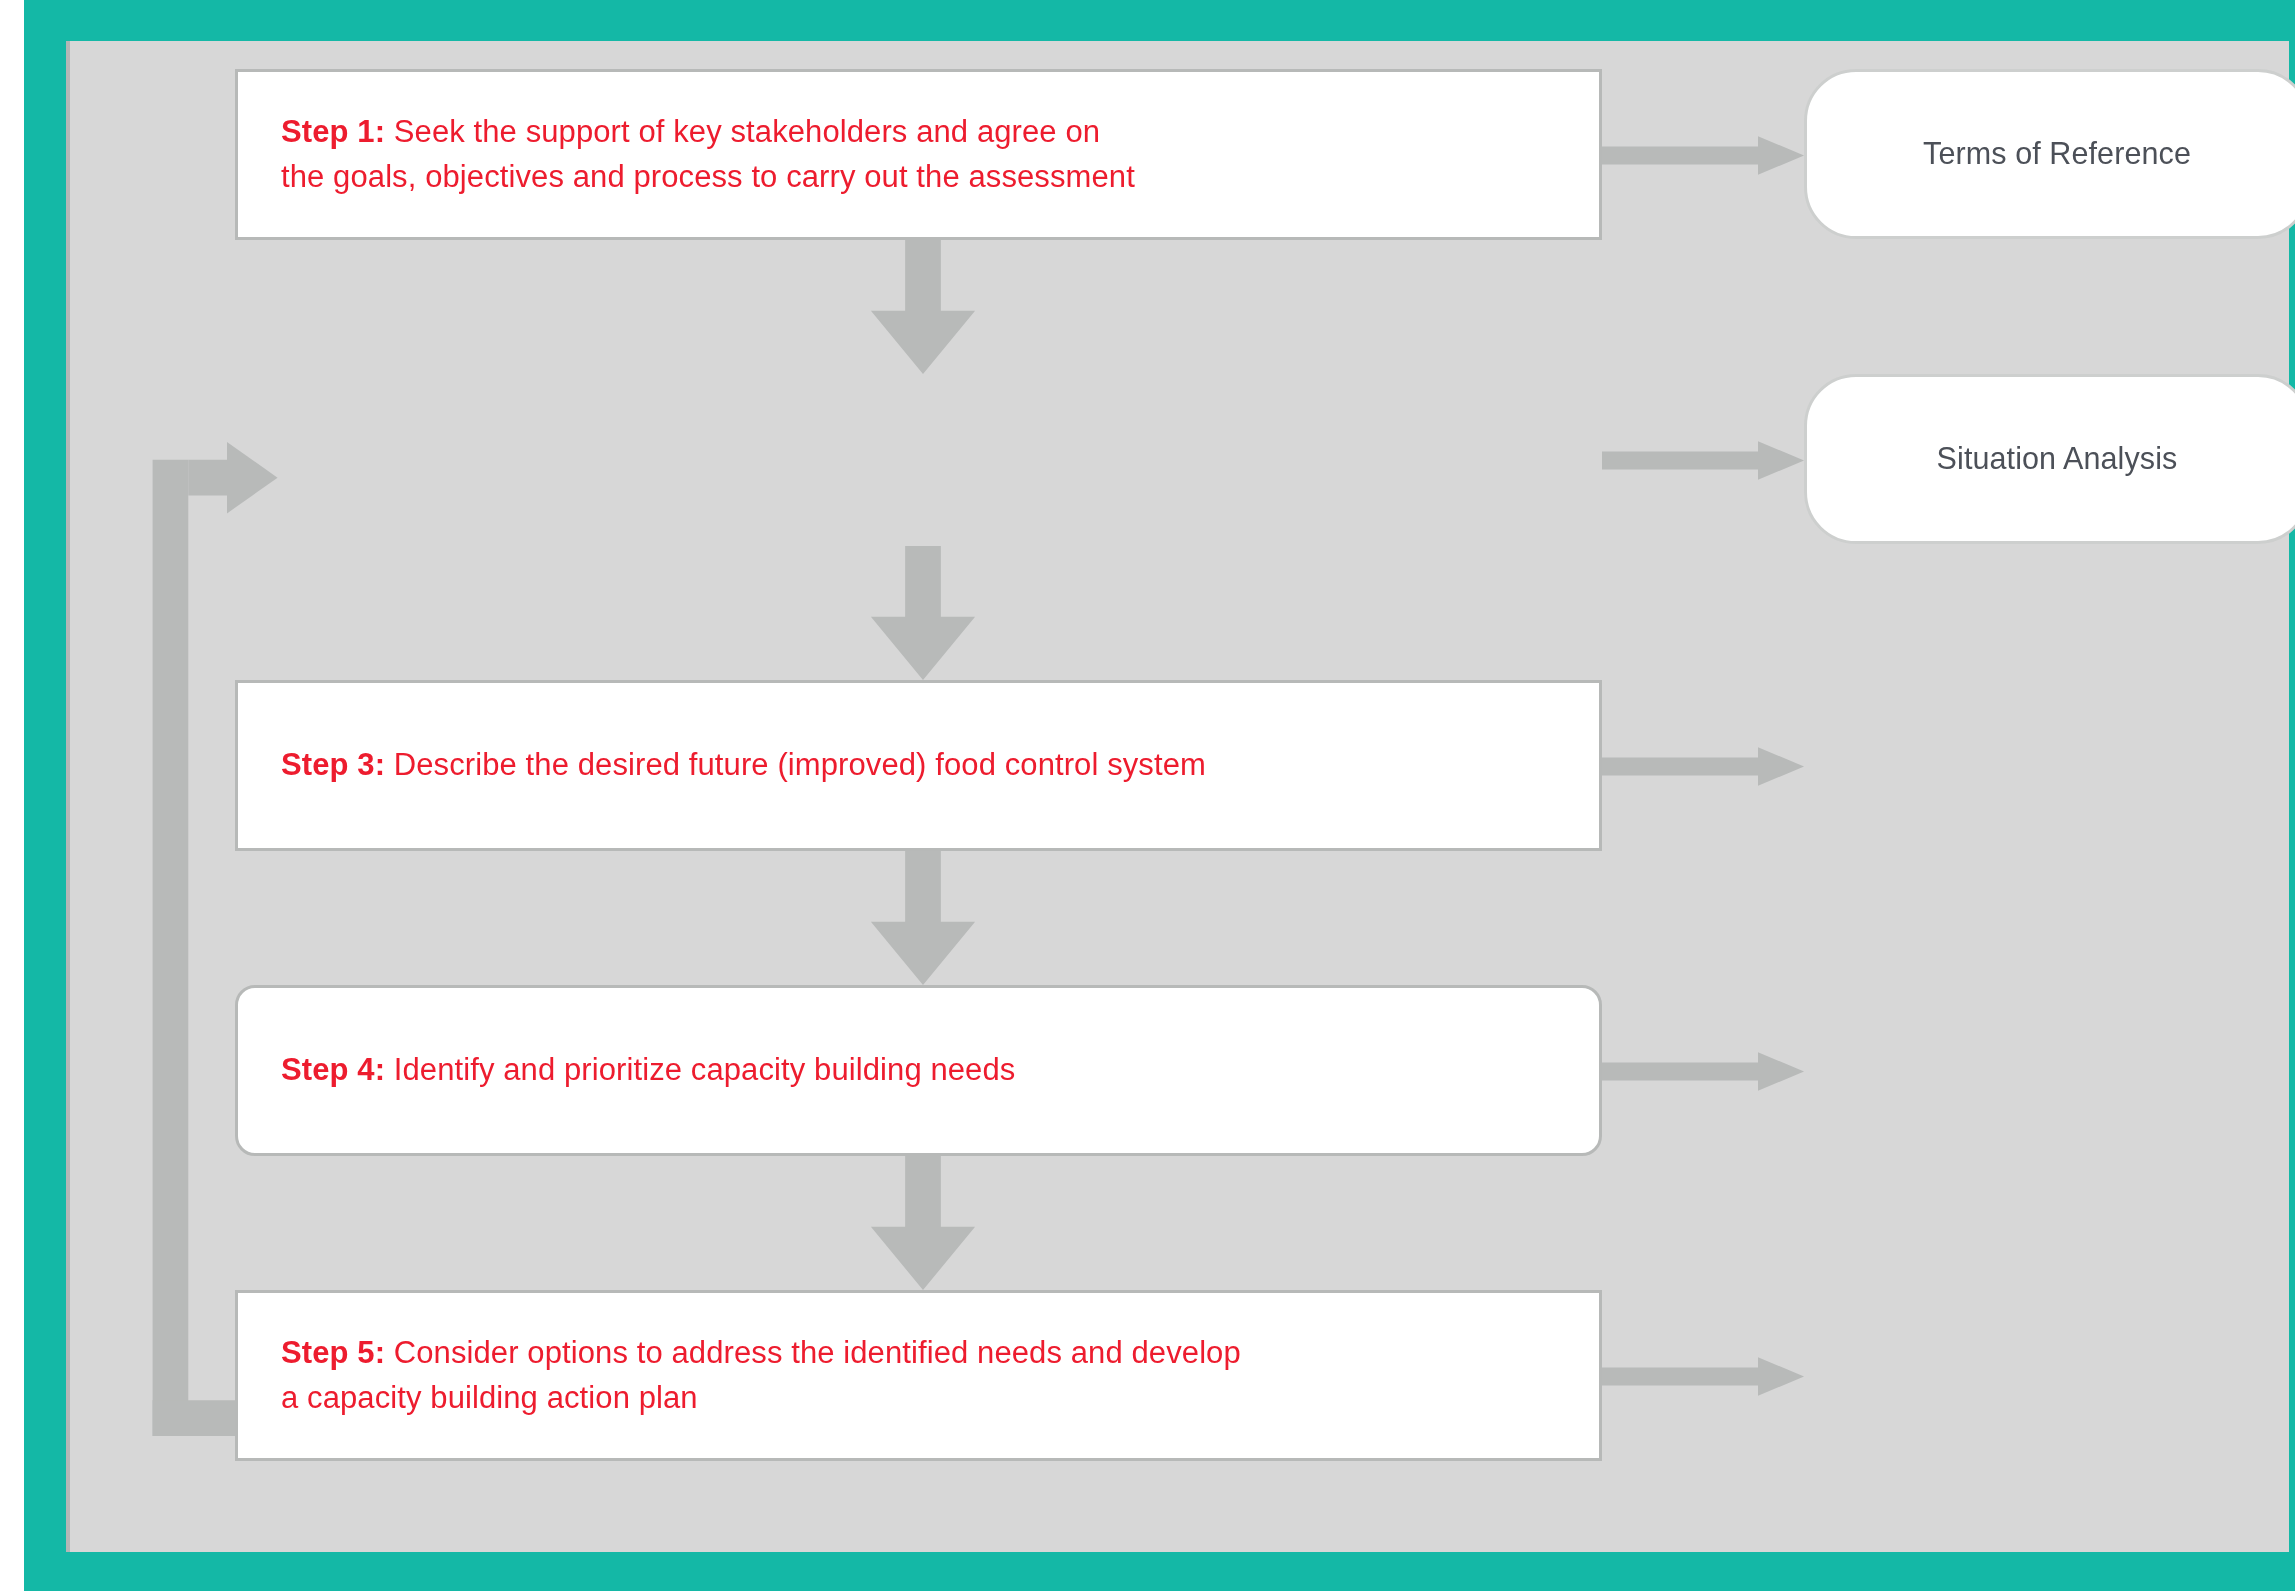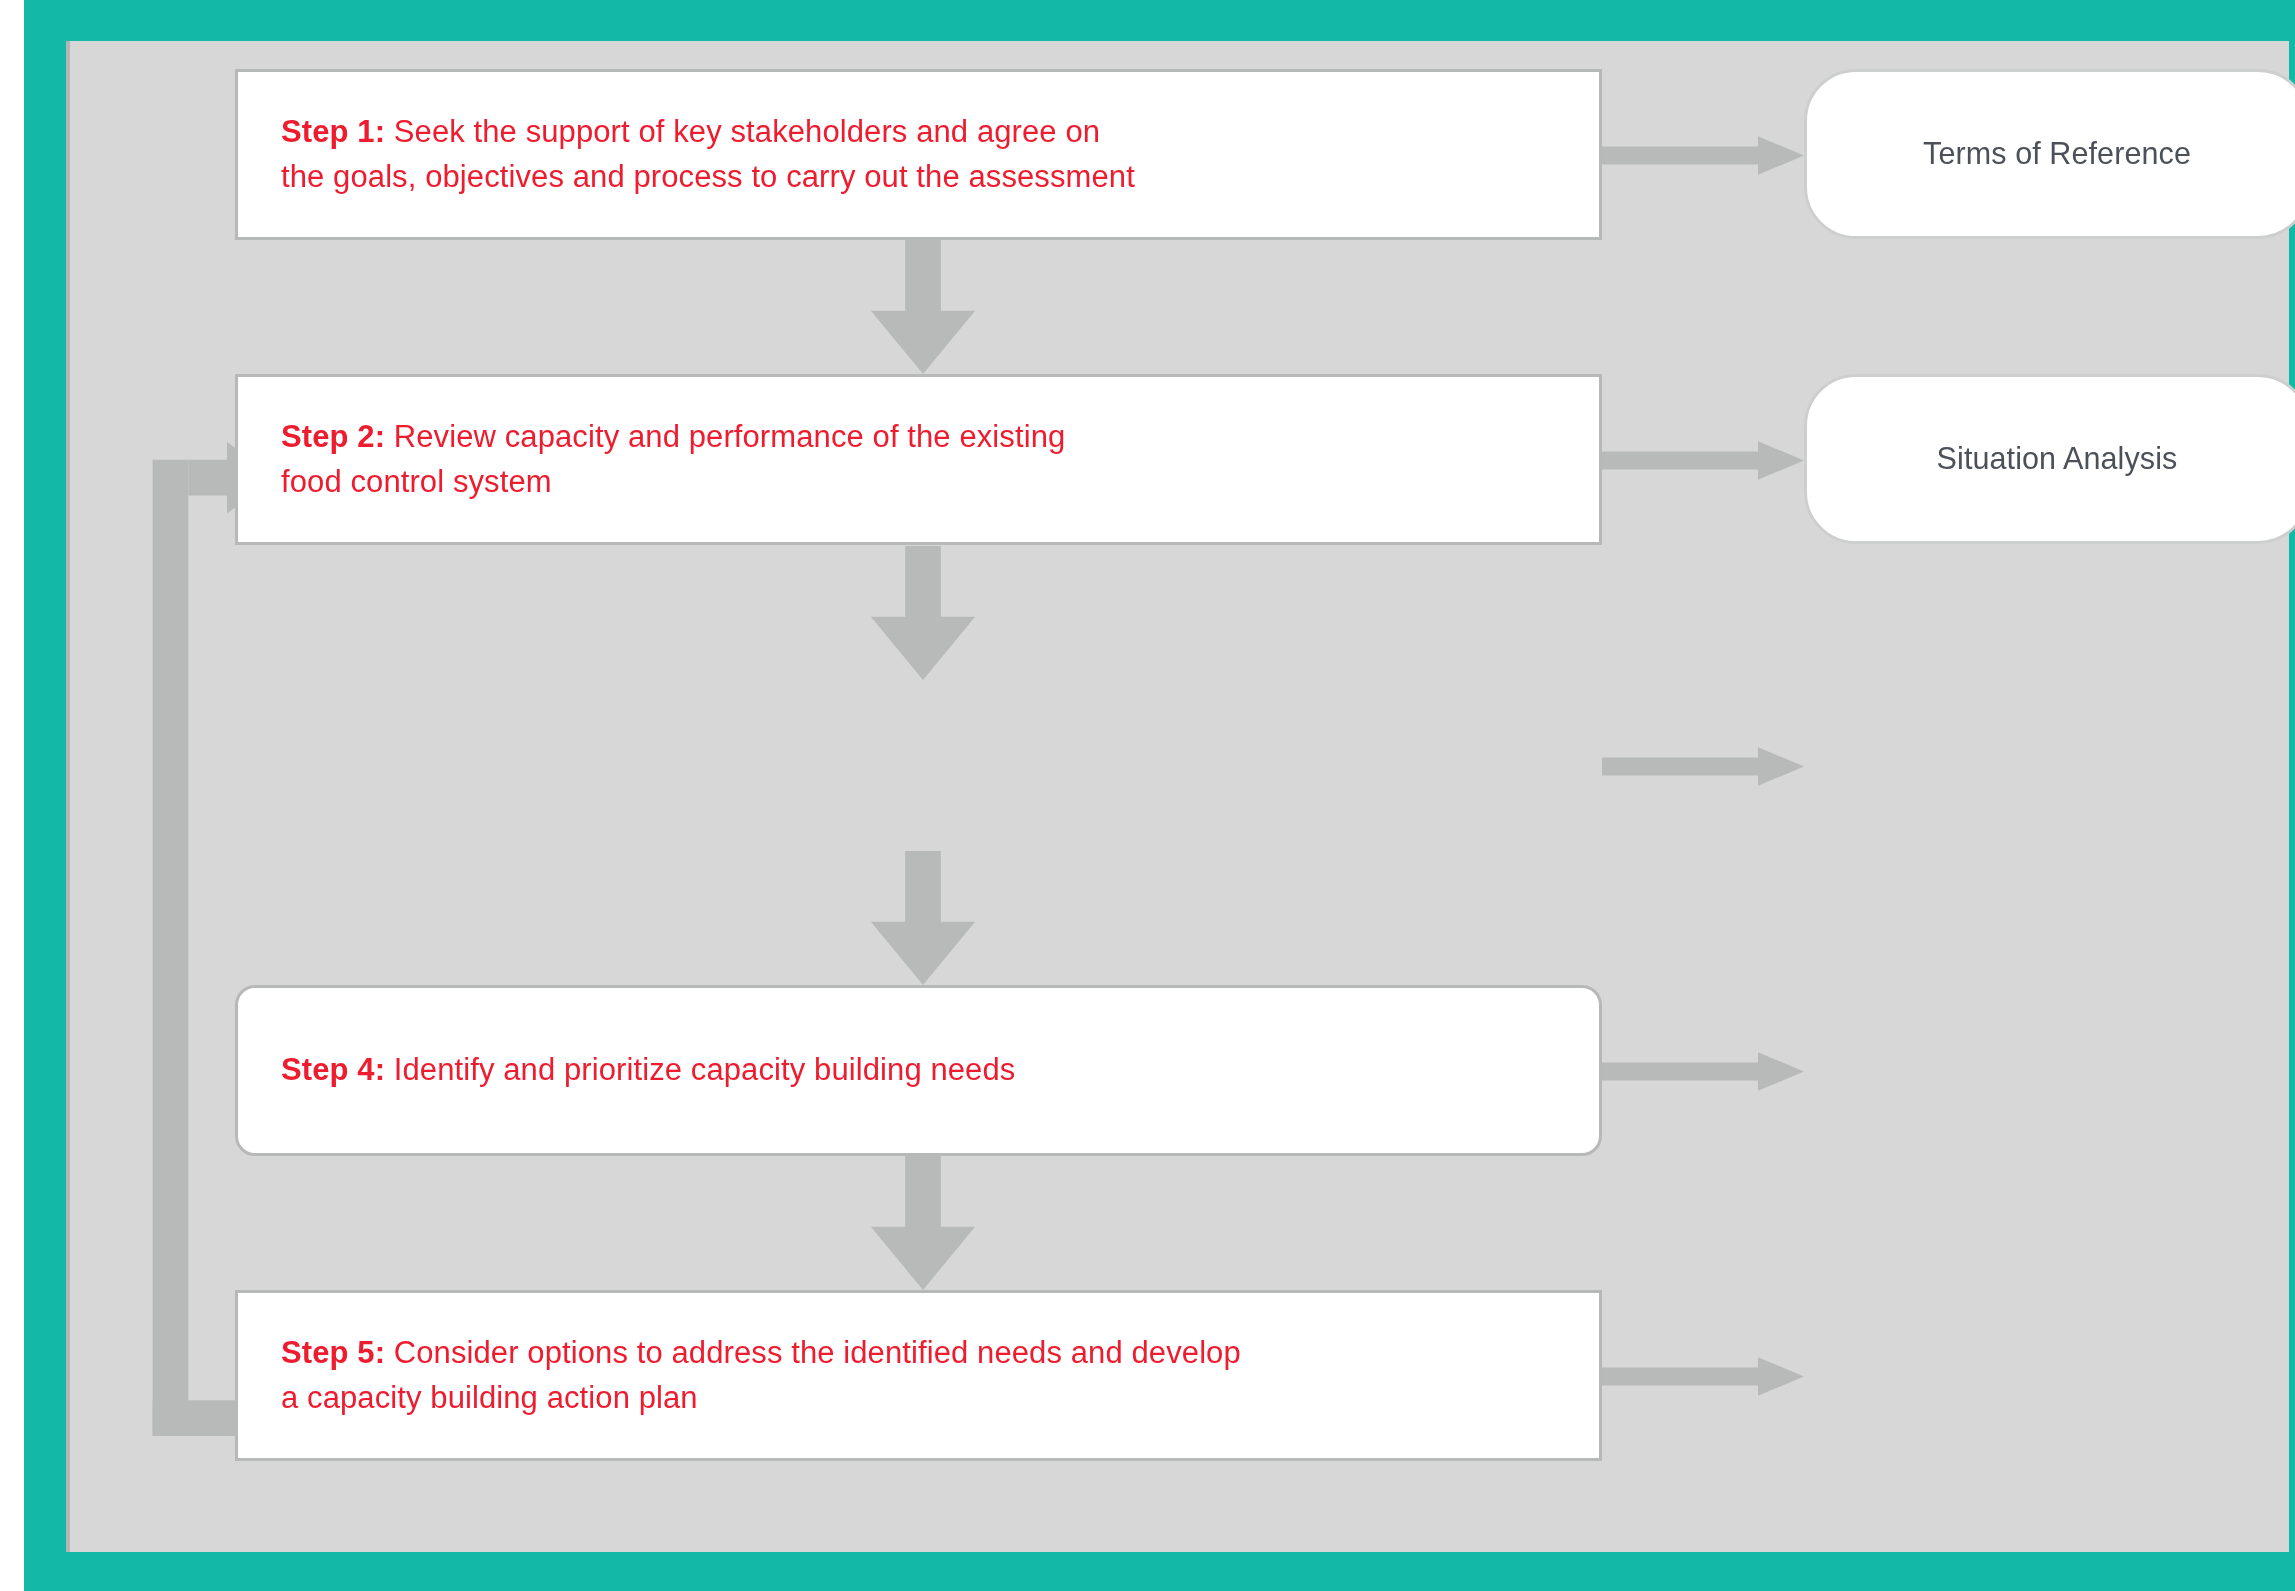--- a/index.html
+++ b/index.html
@@ -140,29 +140,28 @@
 
     <div class="step-box" style="top:28px; height:171px;">
       <div class="step-text"><span class="lead">Step 1:</span><span> Seek the support of key stakeholders and agree on
 the goals, objectives and process to carry out the assessment</span></div>
     </div>
 
     <svg class="arrow-svg" style="left:797px; top:199px;" width="112" height="134" viewBox="0 0 150 180">
       <path class="arrow-fill" d="M 51 0 L 99 0 L 99 95 L 145 95 L 75 180 L 5 95 L 51 95 Z"></path>
     </svg>
 
-    <div class="step-box" style="top:333px; height:171px;">
-      <div class="step-text"><span class="lead">Step 2:</span><span> Review capacity and performance of the existing
-food control system</span></div>
-    </div>
 
     <svg class="arrow-svg" style="left:797px; top:505px;" width="112" height="134" viewBox="0 0 150 180">
       <path class="arrow-fill" d="M 51 0 L 99 0 L 99 95 L 145 95 L 75 180 L 5 95 L 51 95 Z"></path>
     </svg>
 
+    <div class="step-box" style="top:639px; height:171px;">
+      <div class="step-text"><span class="lead">Step 3:</span><span> Describe the desired future (improved) food control system</span></div>
+    </div>
 
     <svg class="arrow-svg" style="left:797px; top:810px;" width="112" height="134" viewBox="0 0 150 180">
       <path class="arrow-fill" d="M 51 0 L 99 0 L 99 95 L 145 95 L 75 180 L 5 95 L 51 95 Z"></path>
     </svg>
 
     <div class="step-box" style="top:944px; height:171px;border-radius:20px;">
       <div class="step-text"><span class="lead">Step 4:</span><span> Identify and prioritize capacity building needs</span></div>
     </div>
 
     <svg class="arrow-svg" style="left:797px; top:1115px;" width="112" height="134" viewBox="0 0 150 180">

